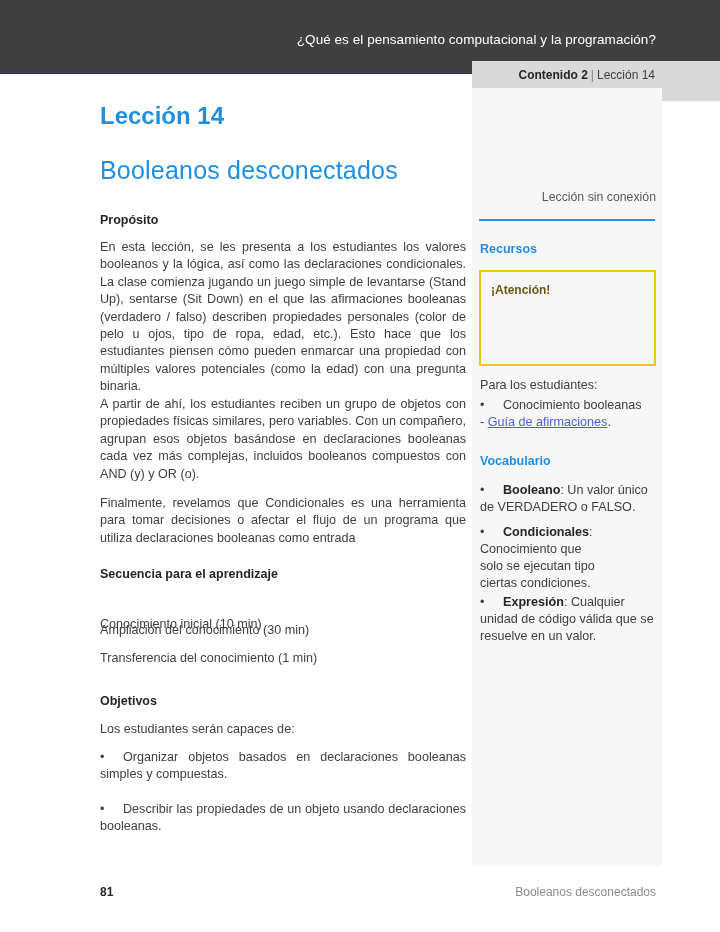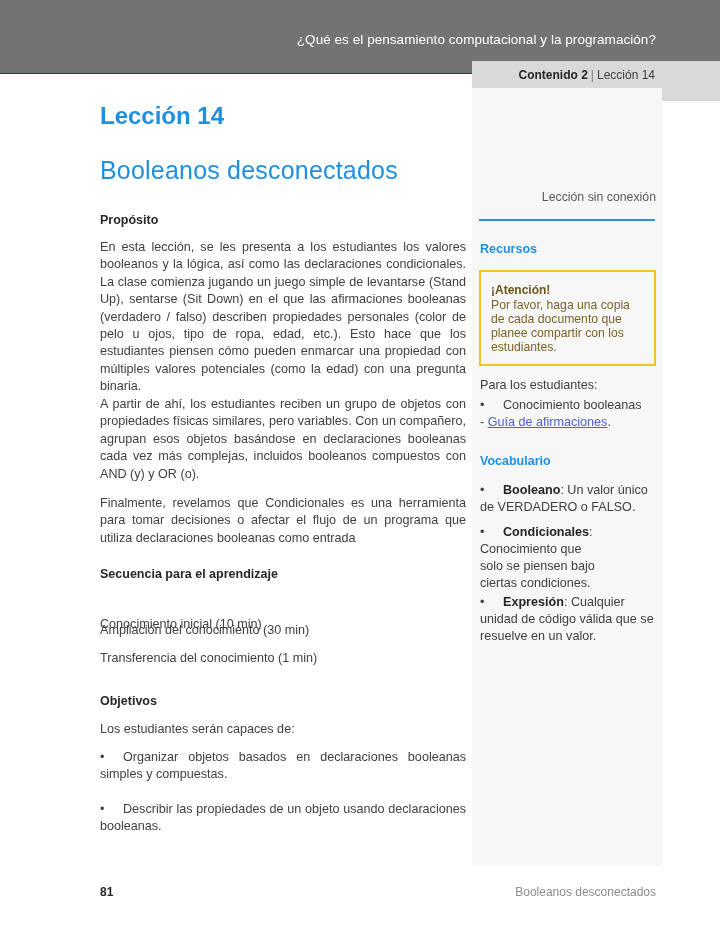--- a/index.html
+++ b/index.html
@@ -1,19 +1,19 @@
 <!DOCTYPE html>
 <html><head>
 <meta charset="utf-8">
 <style>
   * { box-sizing: border-box; margin: 0; padding: 0; }
   html, body { width: 720px; height: 932px; background: #ffffff; overflow: hidden; }
   body { position: relative; font-family: "Liberation Sans", "DejaVu Sans", sans-serif; color: #404040; }
 
-  .top-bar { position: absolute; left: 0; top: 0; width: 720px; height: 74px; background: #737373; border-bottom: 1px solid #1a3a60; }
+  .top-bar { position: absolute; left: 0; top: 0; width: 720px; height: 74px; background: #404040; border-bottom: 1px solid #1a3a60; }
   .top-bar .title { position: absolute; right: 64px; top: 32px; font-size: 13.5px; color: #ffffff; letter-spacing: 0.05px; }
 
   .content-strip { position: absolute; left: 472px; top: 61px; width: 248px; height: 40px; background: #d9d9d9; }
   .content-strip .inner { position: absolute; right: 65px; top: 7px; font-size: 12px; color: #404040; white-space: nowrap; }
   .content-strip b { color: #262626; font-weight: bold; }
   .content-strip .sep { color: #7f7f7f; margin: 0 3px; }
 
   .sidebar { position: absolute; left: 472px; top: 88px; width: 190px; height: 778px; background: #f7f7f8; }
   .lesson-num { position: absolute; left: 100px; top: 102px; font-size: 24px; font-weight: bold; color: #1f8fe0; }
   .lesson-title { position: absolute; left: 100px; top: 156px; font-size: 25px; color: #1f8fe0; font-weight: normal; letter-spacing: 0.2px; }
@@ -73,37 +73,36 @@
 <p class="bullet-para" style="top:749px;"><span class="dot">•</span><span>Organizar objetos basados en declaraciones booleanas simples y compuestas.</span></p>
 <p class="bullet-para" style="top:792px;margin-top:9px;"><span class="dot">•</span><span>Describir las propiedades de un objeto usando declaraciones booleanas.</span></p>
 
 <div class="offline">Lección sin conexión</div>
 <div class="blue-rule"></div>
 
 <div class="side-h" style="top:242px;">Recursos</div>
 
 <div class="attention">
   <div class="att-title">¡Atención!</div>
-  <div class="att-body">Por favor, haga una copia de cada documento que planee compartir con los estudiantes.</div>
 </div>
 
 <div class="side-text" style="top:377px;">Para los estudiantes:</div>
 <div class="side-text" style="top:397px;"><span class="dot">•</span><span>Conocimiento booleanas</span></div>
 <div class="side-text" style="top:414px;"><span>- </span><a class="link">Guía de afirmaciones</a><span>.</span></div>
 
 <div class="side-h" style="top:454px;">Vocabulario</div>
 
 <div class="side-text" style="top:482px;">
   <span class="dot">•</span><b>Booleano</b><span>: Un valor único de VERDADERO o FALSO.</span>
 </div>
 
 <div class="side-text" style="top:524px;">
   <span class="dot">•</span><b>Condicionales</b><span>:</span><br>
   <span>Conocimiento que</span><br>
-  <span>solo se piensen bajo</span><br>
+  <span>solo se ejecutan tipo</span><br>
   <span>ciertas condiciones.</span>
 </div>
 
 <div class="side-text" style="top:594px;">
   <span class="dot">•</span><b>Expresión</b><span>: Cualquier unidad de código válida que se resuelve en un valor.</span>
 </div>
 
 <div class="footer-page">81</div>
 <div class="footer-title">Booleanos desconectados</div>
 

